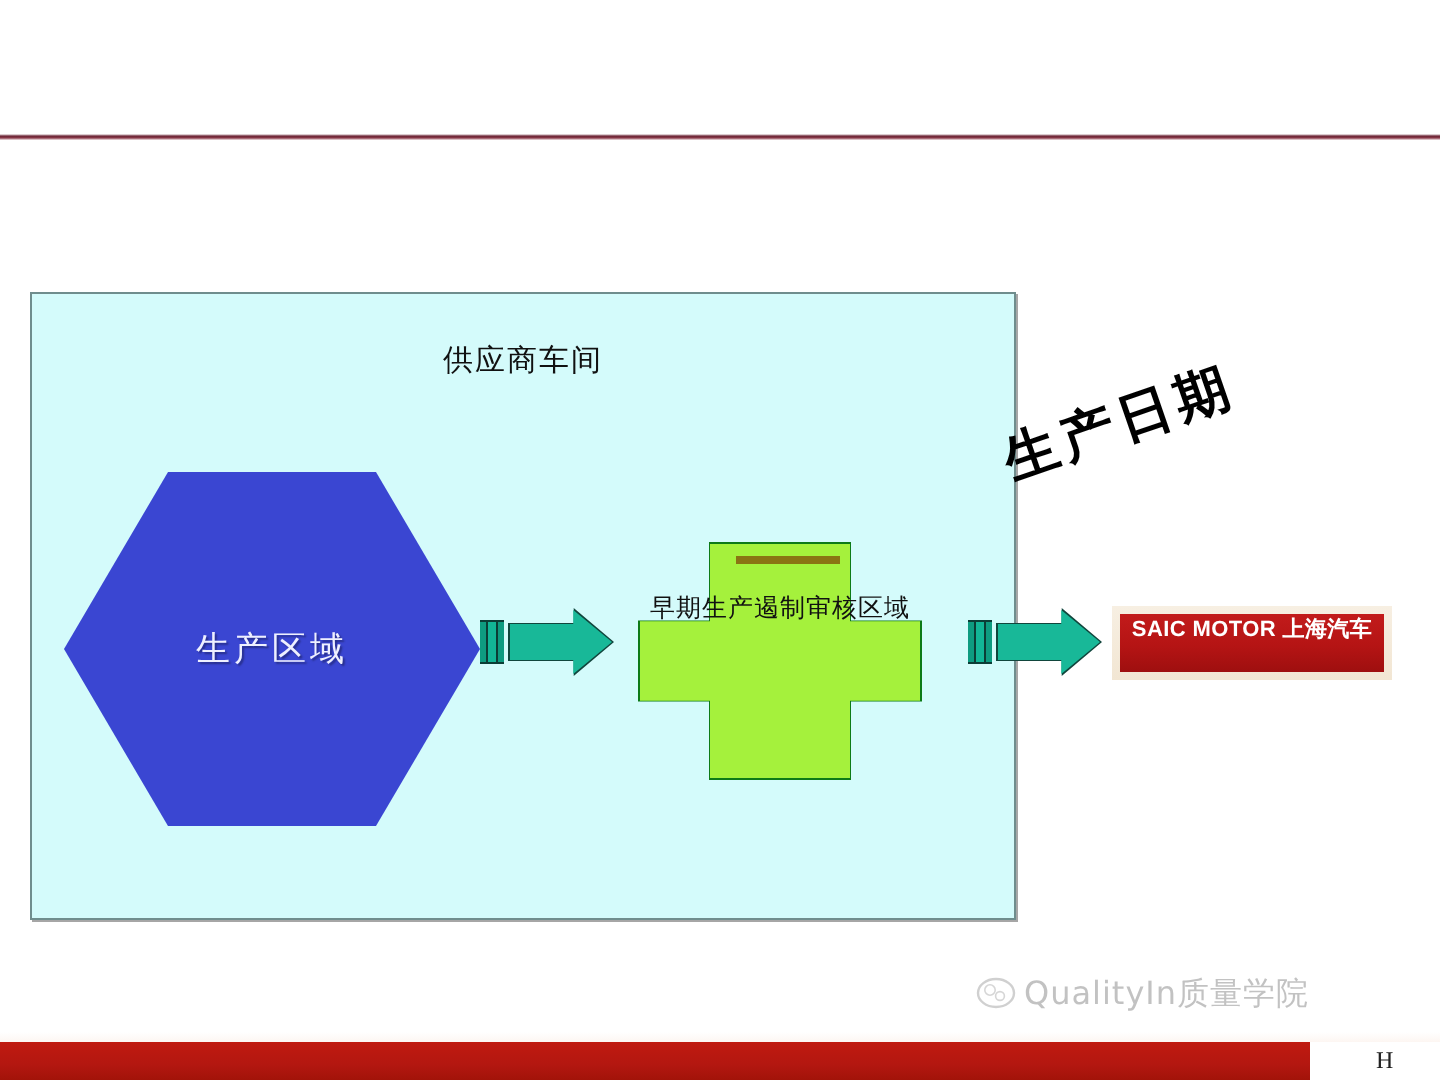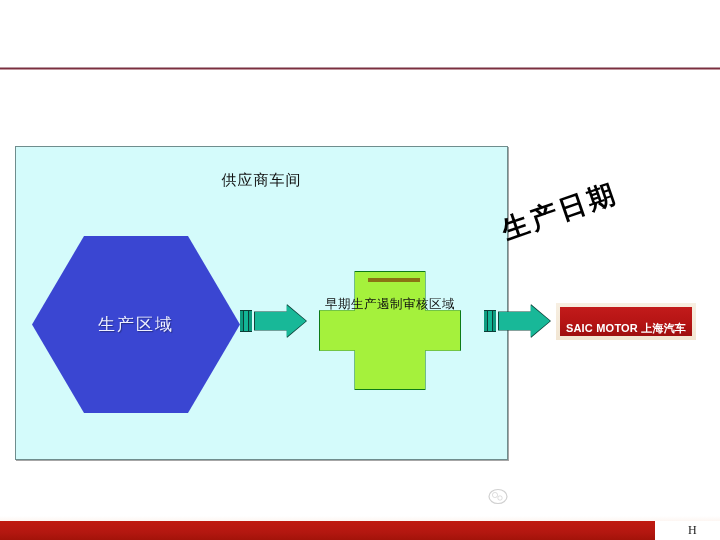--- a/index.html
+++ b/index.html
@@ -195,21 +195,21 @@
     height: 37px;
     background: linear-gradient(to bottom, #f7efe2 0%, #f2e6d3 100%);
     box-sizing: border-box;
     padding: 4px;
   }
   .saic-plate {
     width: 100%;
     height: 100%;
     background: linear-gradient(to bottom, #c21b1b 0%, #b51414 55%, #9e0f0f 100%);
     display: flex;
-    align-items: flex-end;
+    align-items: flex-start;
     justify-content: center;
   }
   .saic-text {
     font-family: "Liberation Sans", sans-serif;
     font-size: 11px;
     font-weight: bold;
     color: #ffffff;
     letter-spacing: 0.2px;
     white-space: nowrap;
   }
@@ -328,14 +328,15 @@
 
   <div class="footer-shadow"></div>
   <div class="footer-band"></div>
   <div class="page-number">H</div>
 
   <svg class="watermark-logo" viewBox="0 0 22 17">
     <ellipse cx="11" cy="8.5" rx="9" ry="7" fill="none" stroke="rgba(120,120,120,0.35)" stroke-width="1.2"></ellipse>
     <circle cx="8" cy="7" r="2.6" fill="rgba(255,255,255,0.85)" stroke="rgba(120,120,120,0.3)" stroke-width="0.8"></circle>
     <circle cx="13" cy="10" r="2.2" fill="rgba(255,255,255,0.85)" stroke="rgba(120,120,120,0.3)" stroke-width="0.8"></circle>
   </svg>
+  <div class="watermark-brand">QualityIn质量学院</div>
 
 </div>
 
 </body></html>

